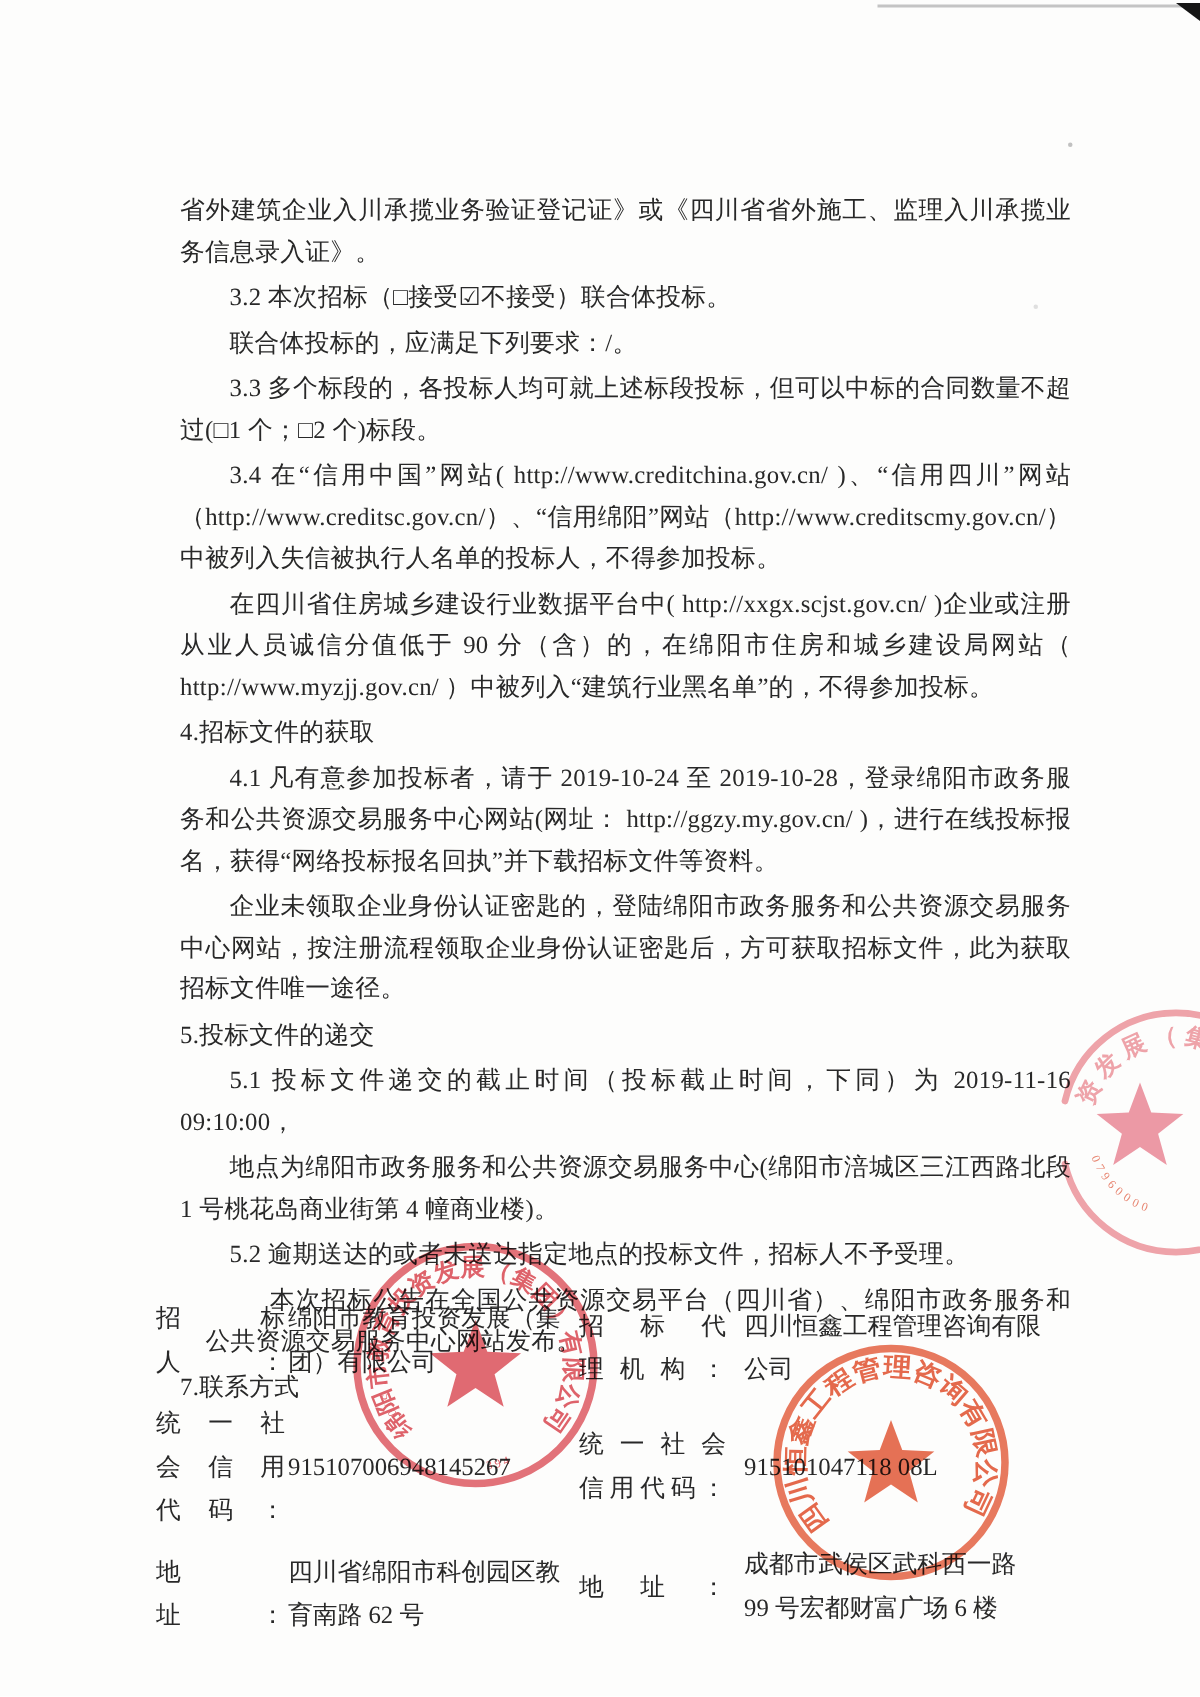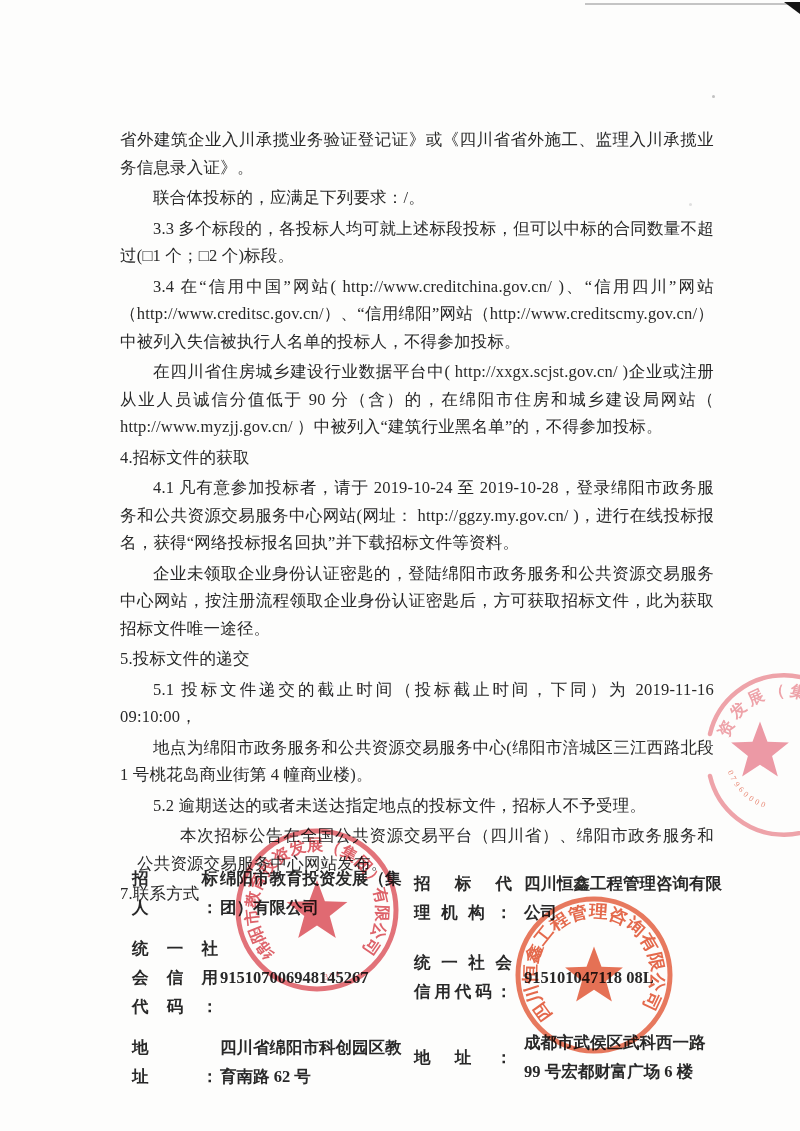--- a/index.html
+++ b/index.html
@@ -19,21 +19,21 @@
     position:absolute;left:120px;right:86px;top:126px;
     font-size:16.5px;line-height:27.5px;text-align:justify;
     letter-spacing:.2px;
   }
   .content p{margin:0 0 3px 0;}
   .content p.indent{text-indent:2em;}
   .content p.indent-lg{text-indent:2.6em;margin-left:17px;}
   .content p.heading{text-indent:0;}
 
   
-  .contact{position:absolute;left:132px;top:864px;display:flex;font-weight:bold;}
+  .contact{position:absolute;left:104px;top:864px;display:flex;}
   .c-half{display:grid;align-items:center;}
   .c-left{width:273px;grid-template-columns:86px 1fr;column-gap:2px;row-gap:12px;}
   .c-right{width:312px;margin-left:9px;grid-template-columns:98px 1fr;column-gap:4px;row-gap:22px;gap:12px;}
   .clabel{
     font-size:16.5px;line-height:29px;white-space:pre-line;
     text-align:justify;text-align-last:justify;align-self:center;
   }
   .cvalue{font-size:16.5px;line-height:29px;}
 
   
@@ -45,20 +45,21 @@
 
 <div class="page">
 
   <div class="corner-line"></div>
   <div class="corner-tri"></div>
   <div class="speck" style="left:712px;top:95px;"></div>
   <div class="speck" style="left:689px;top:203px;opacity:.3;"></div>
 
   <div class="content">
     <p>省外建筑企业入川承揽业务验证登记证》或《四川省省外施工、监理入川承揽业务信息录入证》。</p>
+    <p class="indent">3.2 本次招标（□接受☑不接受）联合体投标。</p>
     <p class="indent">联合体投标的，应满足下列要求：/。</p>
     <p class="indent">3.3 多个标段的，各投标人均可就上述标段投标，但可以中标的合同数量不超过(□1 个；□2 个)标段。</p>
     <p class="indent">3.4 在“信用中国”网站( http://www.creditchina.gov.cn/ )、“信用四川”网站（http://www.creditsc.gov.cn/）、“信用绵阳”网站（http://www.creditscmy.gov.cn/）中被列入失信被执行人名单的投标人，不得参加投标。</p>
     <p class="indent">在四川省住房城乡建设行业数据平台中( http://xxgx.scjst.gov.cn/ )企业或注册从业人员诚信分值低于 90 分（含）的，在绵阳市住房和城乡建设局网站（ http://www.myzjj.gov.cn/ ）中被列入“建筑行业黑名单”的，不得参加投标。</p>
     <p class="heading">4.招标文件的获取</p>
     <p class="indent">4.1 凡有意参加投标者，请于 2019-10-24 至 2019-10-28，登录绵阳市政务服务和公共资源交易服务中心网站(网址： http://ggzy.my.gov.cn/ )，进行在线投标报名，获得“网络投标报名回执”并下载招标文件等资料。</p>
     <p class="indent">企业未领取企业身份认证密匙的，登陆绵阳市政务服务和公共资源交易服务中心网站，按注册流程领取企业身份认证密匙后，方可获取招标文件，此为获取招标文件唯一途径。</p>
     <p class="heading">5.投标文件的递交</p>
     <p class="indent">5.1 投标文件递交的截止时间（投标截止时间，下同）为 2019-11-16 09:10:00，</p>
     <p class="indent">地点为绵阳市政务服务和公共资源交易服务中心(绵阳市涪城区三江西路北段 1 号桃花岛商业街第 4 幢商业楼)。</p>

